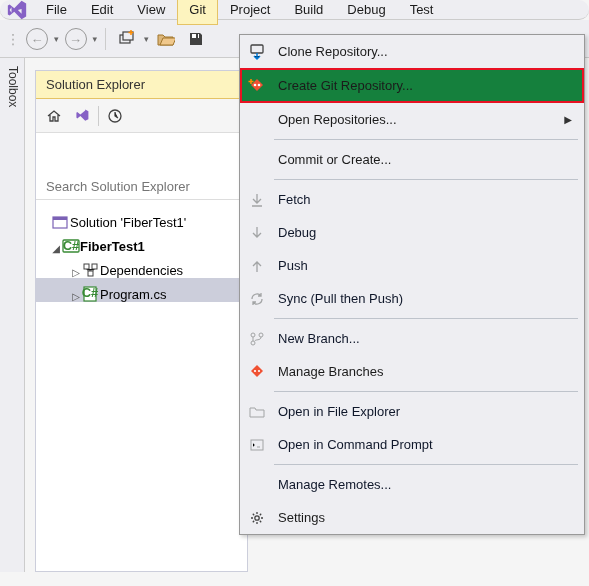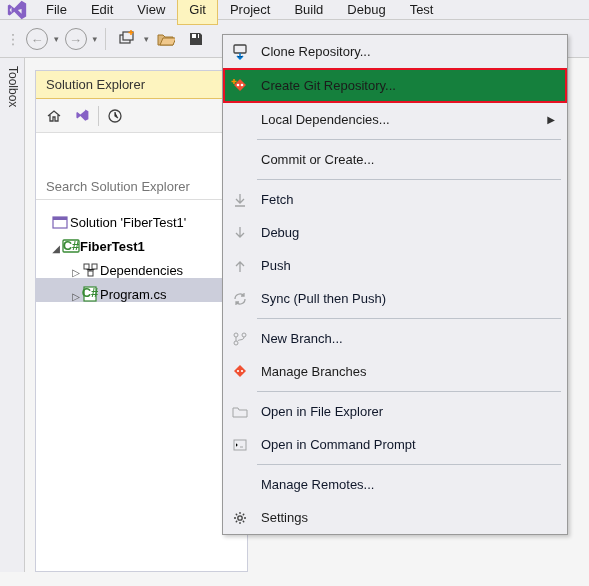--- a/index.html
+++ b/index.html
@@ -1,19 +1,19 @@
 <!DOCTYPE html>
 <html><head>
 <meta charset="utf-8">
 <style>
   * { box-sizing: border-box; font-family: "Segoe UI", Tahoma, sans-serif; font-size: 13px; }
   body { margin: 0; background: #f5f5f5; width: 589px; height: 586px; overflow: hidden; position: relative; }
   
   
-  .menubar { height: 20px; display: flex; align-items: center; background: #eeeef2; border-bottom: 1px solid #ccc; }
+  .menubar { height: 20px; display: flex; align-items: center; background: #eeeef2; border-bottom: 1px solid #ccc; border-radius: 12px; }
   .vs-logo { width: 34px; height: 34px; display: flex; align-items: center; justify-content: center; }
   .menu-item { padding: 8px 12px; cursor: default; color: #1b1b1b; }
   .menu-item.active { background: #fdf4bf; border: 1px solid #e5c365; padding: 7px 11px; }
   
   
   .toolbar { height: 38px; background: #eeeef2; display: flex; align-items: center; padding: 0 6px; gap: 4px; border-bottom: 1px solid #ccc; }
   .tool-btn { width: 26px; height: 26px; display: flex; align-items: center; justify-content: center; border-radius: 2px; }
   .tool-sep { width: 1px; height: 22px; background: #ccc; margin: 0 4px; }
   .nav-arrow { width: 22px; height: 22px; border: 1.5px solid #999; border-radius: 50%; display: flex; align-items: center; justify-content: center; color: #999; }
   .chev { font-size: 9px; color: #666; }
@@ -29,21 +29,21 @@
   .sol-search { display: flex; align-items: center; border-bottom: 1px solid #ddd; padding: 4px 8px; margin-top: 41px; }
   .sol-search input { border: none; outline: none; flex: 1; font-size: 13px; color: #717171; background: transparent; }
   .tree { padding: 6px 0; }
   .tree-row { display: flex; align-items: flex-end; height: 24px; padding: 0 4px; white-space: nowrap; overflow: hidden; }
   .tree-row.sel { background: #cccedb; }
   .expander { width: 12px; font-size: 10px; color: #555; text-align: center; }
   .sol-icon { width: 18px; height: 16px; flex-shrink: 0; }
   .bold { font-weight: 600; }
 
   
-  .dropdown { position: absolute; left: 222px; top: 34px; width: 346px; background: #eeeef2; border: 1px solid #999; box-shadow: 2px 2px 4px rgba(0,0,0,0.2); z-index: 10; }
+  .dropdown { position: absolute; left: 239px; top: 34px; width: 346px; background: #eeeef2; border: 1px solid #999; box-shadow: 2px 2px 4px rgba(0,0,0,0.2); z-index: 10; }
   .dd-item { display: flex; align-items: center; height: 33px; padding: 0 12px 0 6px; gap: 10px; color: #1b1b1b; }
   .dd-item.disabled { color: #0f172a; }
   .dd-item.highlight { background: #15803d; border: 2.5px solid #e81123; height: 35px; padding: 0 10px 0 4px; }
   .dd-icon { width: 22px; height: 22px; display: flex; align-items: center; justify-content: center; flex-shrink: 0; }
   .dd-label { flex: 1; }
   .dd-arrow { font-size: 10px; color: #333; }
   .dd-sep { height: 1px; background: #bec3cb; margin: 3px 6px 3px 34px; }
 
   svg { display: block; }
 </style>
@@ -182,21 +182,21 @@
           <path fill="#f05133" d="M9 2l6 6-6 6-6-6z"></path>
           <circle cx="7" cy="8" r="1.3" fill="#fff"></circle>
           <circle cx="11" cy="8" r="1.3" fill="#fff"></circle>
           <path stroke="#ff8c00" stroke-width="1.5" d="M3 2v5M.5 4.5h5"></path>
         </svg>
       </span>
     <span class="dd-label">Create Git Repository...</span>
   </div>
   <div class="dd-item">
     <span class="dd-icon"></span>
-    <span class="dd-label">Local Dependencies...</span>
+    <span class="dd-label">Open Repositories...</span>
     <span class="dd-arrow">▶</span>
   </div>
   <div class="dd-sep"></div>
   <div class="dd-item">
     <span class="dd-icon"></span>
     <span class="dd-label">Commit or Create...</span>
   </div>
   <div class="dd-sep"></div>
   <div class="dd-item disabled">
     <span class="dd-icon">

